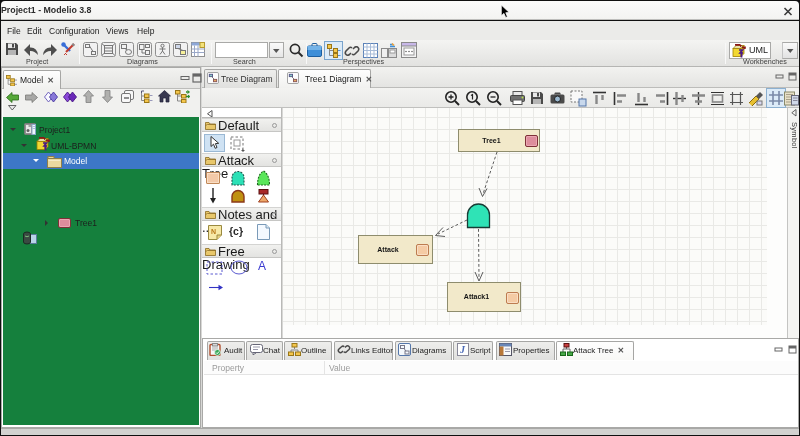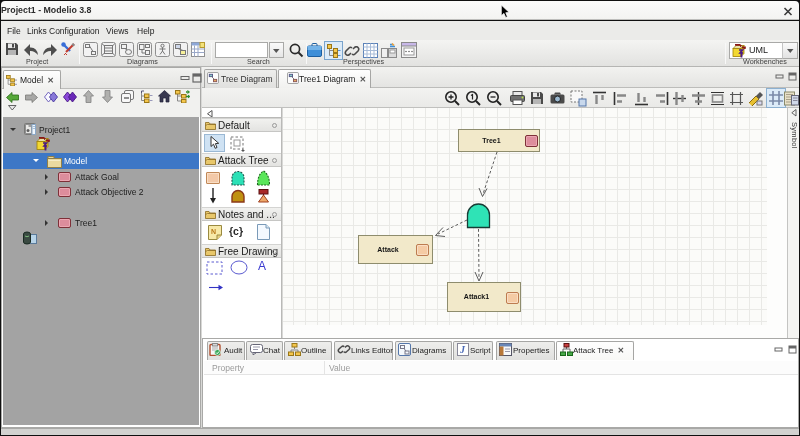--- a/index.html
+++ b/index.html
@@ -20,35 +20,35 @@
 
 #lpanel { position:absolute; left:0; top:0; width:200px; height:361px; background:#fff; border:1px solid #a9a9a7;padding-left:28px; }
 .tabrow { position:absolute; left:0; top:0; width:100%; height:21px;
   background:linear-gradient(#f2f2f0,#e4e4e2); border-bottom:1px solid #bcbcba; }
 .tab { position:absolute; top:2px; height:19px; font-size:8.5px; color:#222;
   border:1px solid #a6a6a4; border-bottom:none; border-radius:2px 2px 0 0;
   background:linear-gradient(#fefefe,#f1f1ef); line-height:18px; white-space:nowrap; }
 .tab.off { background:linear-gradient(#eeeeec,#e0e0de); color:#333; }
 .tx { margin-left:16px; }
 .xx { font-size:8px; color:#555; margin-left:4px; font-weight:bold; }
-#ltree { position:absolute; left:1px; top:49px; width:196px; height:308px; background:#a3a3a3; }
+#ltree { position:absolute; left:1px; top:49px; width:196px; height:308px; background:#15803d; }
 .trow { position:absolute; left:0; width:100%; height:16px; font-size:8.5px; color:#1d1d1d; line-height:16px; }
 .trow .lbl { position:absolute; top:0; white-space:nowrap; }
 .sel { background:#3d77c6; color:#fff; }
 .arr-c { position:absolute; top:6px; width:0; height:0; border-top:3.6px solid #333; border-left:3.2px solid transparent; border-right:3.2px solid transparent; }
 .arr-e { position:absolute; top:5px; width:0; height:0; border-left:3.8px solid #333; border-top:3.2px solid transparent; border-bottom:3.2px solid transparent; }
 .pinkic { position:absolute; top:3px; width:13px; height:10px; background:#dd8d9c; border:1px solid #7e3038; border-radius:2px; box-shadow:inset 0 0 0 1px #eba7b2; }
 
 #cpanel { position:absolute; left:201px; top:0; width:597px; height:361px; }
 #ctabrow { position:absolute; left:0; top:0; width:100%; height:21px;
   background:linear-gradient(#f2f2f0,#e4e4e2); border-bottom:1px solid #bcbcba; }
 #dtool { position:absolute; left:0; top:21px; width:100%; height:20px; background:linear-gradient(#f3f3f1,#e9e9e7); border-bottom:1px solid #c0c0be; }
 #palette { position:absolute; left:0; top:41px; width:80px; height:230px; background:#fff; border-right:1px solid #b9b9b7; }
 .phead { position:absolute; left:0; width:79px; height:14px; background:linear-gradient(#f1f1ef,#e3e3e1);
-  border-top:1px solid #d4d4d2; border-bottom:1px solid #c6c6c4; font-size:10px; color:#1a1a1a; line-height:13px; }
+  border-top:1px solid #d4d4d2; border-bottom:1px solid #c6c6c4; font-size:13px; color:#1a1a1a; line-height:13px; }
 .phead .pc { position:absolute; right:4px; top:4px; width:5px; height:5px; border:1px solid #999; border-radius:50%; }
 #canvas { position:absolute; left:81px; top:41px; width:504px; height:230px; background:#fdfdfc; }
 #grid { position:absolute; left:0; top:0; width:484px; height:217px; background:#fbfbf9;
   background-image:linear-gradient(#e9e9e6 1px, transparent 1px), linear-gradient(90deg, #e9e9e6 1px, transparent 1px);
   background-size:12px 12px; background-position:10px 9px; }
 #symstrip { position:absolute; left:585px; top:41px; width:12px; height:230px; background:#f4f4f2; border-left:1px solid #c4c4c2; }
 #symstrip .vt { position:absolute; left:1.5px; top:14px; writing-mode:vertical-rl; font-size:7.5px; color:#3a3a3a; letter-spacing:0.3px; }
 .abox { position:absolute; background:#f2e9ca; border:1px solid #8e8c6d; font-size:7px; font-weight:bold; color:#151515; text-align:center; padding-right:15px; }
 .aico { position:absolute; border-radius:2px; }
 
@@ -65,29 +65,29 @@
 <body>
   <div id="title">Project1 - Modelio 3.8</div>
   <svg class="abs" style="left:783px;top:7px" width="10" height="9" viewBox="0 0 10 9">
     <path d="M1.5,1 L8.5,8 M8.5,1 L1.5,8" stroke="#3a3a3a" stroke-width="1.6"></path>
   </svg>
   <svg class="abs" style="left:500px;top:5px" width="11" height="14" viewBox="0 0 11 15">
     <path d="M1,0 L1,11.5 L3.8,9 L5.7,13.4 L7.6,12.6 L5.8,8.3 L9.5,8 Z" fill="#000" stroke="#fff" stroke-width="0.8"></path>
   </svg>
   <div id="menu">
     <span style="left:6px">File</span>
-    <span style="left:26px">Links</span>
+    <span style="left:26px">Edit</span>
     <span style="left:48px">Configuration</span>
     <span style="left:105px">Views</span>
     <span style="left:136px">Help</span>
   </div>
   <div id="tbar">
     <span class="tlabel" style="left:25px">Project</span>
     <span class="tlabel" style="left:126px">Diagrams</span>
-    <span class="tlabel" style="left:246px">Search</span>
+    <span class="tlabel" style="left:232px">Search</span>
     <span class="tlabel" style="left:342px">Perspectives</span>
     <span class="tlabel" style="left:742px">Workbenches</span>
     <div class="tsep" style="left:78px"></div>
     <div class="tsep" style="left:210px"></div>
     <div class="tsep" style="left:305px"></div>
     <div class="tsep" style="left:724px"></div>
     <div id="tbicons">
 
       <svg class="abs" style="left:4px;top:2px" width="14" height="14" viewBox="0 0 14 14">
         <path d="M1,1 L11,1 L13,3 L13,13 L1,13 Z" fill="#4a4a4a"></path>
@@ -204,21 +204,21 @@
         <path d="M8,0 L10,1.8 L8,3.2 M13.5,2.2 L13.8,4.8 L11.5,5" fill="#8a1818" stroke="none"></path>
         <path d="M7,6 L10.5,6 L8,9 L11,9" stroke="#4a1a88" stroke-width="1.6" fill="none"></path>
         <path d="M9.5,8 L9.5,13.5" stroke="#4a1a88" stroke-width="1.8"></path>
       </svg>
     </div>
     <div class="abs" style="left:214px;top:2px;width:53px;height:16px;background:#fff;border:1px solid #a9a9a7"></div>
     <div class="abs" style="left:268px;top:2px;width:15px;height:16px;background:linear-gradient(#fafafa,#e6e6e6);border:1px solid #a9a9a7"></div>
     <svg class="abs" style="left:272px;top:9px" width="7" height="4">
       <path d="M0,0 L6.5,0 L3.25,4 Z" fill="#555"></path>
     </svg>
-    <div class="abs" style="left:728px;top:2px;width:54px;height:17px;background:#fff;border:1px solid #a9a9a7;font-size:9px;line-height:15px;padding-left:19px;color:#1a1a1a">UML</div>
+    <div class="abs" style="left:728px;top:2px;width:42px;height:17px;background:#fff;border:1px solid #a9a9a7;font-size:9px;line-height:15px;padding-left:19px;color:#1a1a1a">UML</div>
     <div class="abs" style="left:781px;top:2px;width:16px;height:17px;background:linear-gradient(#fafafa,#e2e2e2);border:1px solid #a9a9a7;border-left:1px solid #c4c4c4"></div>
     <svg class="abs" style="left:786px;top:9px" width="7" height="4">
       <path d="M0,0 L6.5,0 L3.25,4 Z" fill="#555"></path>
     </svg>
   </div>
   <div id="main">
     <div id="lpanel">
       <div class="tabrow">
         <div class="tab" style="left:1px;width:58px"><span class="tx">Model</span><span class="xx">✕</span></div>
         <svg class="abs" style="left:4px;top:7px" width="11" height="11" viewBox="0 0 13 13">
@@ -283,33 +283,27 @@
         </svg>
       </div>
       <svg class="abs" style="left:6px;top:37px" width="9" height="6">
         <path d="M0.5,0.5 L8,0.5 L4.25,5 Z" fill="#e8e8e8" stroke="#555" stroke-width="0.9"></path>
       </svg>
       <div id="ltree">
         <div class="trow" style="top:5px">
           <div class="arr-c" style="left:7px"></div>
           <span class="lbl" style="left:36px">Project1</span>
         </div>
+        <div class="trow" style="top:20.5px">
+          <div class="arr-c" style="left:18px"></div>
+          <span class="lbl" style="left:48px">UML-BPMN</span>
+        </div>
         <div class="trow sel" style="top:36px">
           <div class="arr-c" style="left:30px;border-top-color:#fff"></div>
           <span class="lbl" style="left:61px">Model</span>
-        </div>
-        <div class="trow" style="top:51.5px">
-          <div class="arr-e" style="left:42px"></div>
-          <div class="pinkic" style="left:55px"></div>
-          <span class="lbl" style="left:72px">Attack Goal</span>
-        </div>
-        <div class="trow" style="top:67px">
-          <div class="arr-e" style="left:42px"></div>
-          <div class="pinkic" style="left:55px"></div>
-          <span class="lbl" style="left:72px">Attack Objective 2</span>
         </div>
         <div class="trow" style="top:98px">
           <div class="arr-e" style="left:42px"></div>
           <div class="pinkic" style="left:55px"></div>
           <span class="lbl" style="left:72px">Tree1</span>
         </div>
         <div id="treeicons">
 
           <svg class="abs" style="left:21px;top:6px" width="12" height="12" viewBox="0 0 12 12">
             <rect x="0.5" y="0.5" width="11" height="11" rx="1" fill="#b8b8b6" stroke="#787876"></rect>
@@ -341,21 +335,21 @@
             <ellipse cx="4" cy="3" rx="3.5" ry="2" fill="#3a4a42" stroke="#1a2a22"></ellipse>
             <path d="M0.5,3 L0.5,11 Q0.5,13 4,13 Q7.5,13 7.5,11 L7.5,3" fill="#3a4a42" stroke="#1a2a22"></path>
             <path d="M2,5 Q4,6.5 6,5" stroke="#7ab87a" fill="none"></path>
           </svg>
         </div>
       </div>
     </div>
     <div id="cpanel">
       <div id="ctabrow">
         <div class="tab off" style="left:2px;width:73px"><span class="tx">Tree Diagram</span></div>
-        <div class="tab" style="left:76px;width:93px"><span class="tx" style="margin-left:20px">Tree1 Diagram</span><span class="xx">✕</span></div>
+        <div class="tab" style="left:76px;width:93px"><span class="tx" style="margin-left:26px">Tree1 Diagram</span><span class="xx">✕</span></div>
         <svg class="abs" style="left:5px;top:5px" width="12" height="12" viewBox="0 0 13 13">
           <rect x="0.5" y="0.5" width="12" height="12" rx="1.5" fill="#fdfdfd" stroke="#999"></rect>
           <rect x="2.5" y="2.5" width="3.5" height="2.5" fill="#8ad0c8" stroke="#558"></rect>
           <rect x="7" y="8" width="3.5" height="2.5" fill="#e8a860" stroke="#855"></rect>
           <path d="M5,5 L8,8" stroke="#777"></path>
         </svg>
         <svg class="abs" style="left:85px;top:5px" width="12" height="12" viewBox="0 0 13 13">
           <rect x="0.5" y="0.5" width="12" height="12" rx="1.5" fill="#fdfdfd" stroke="#999"></rect>
           <rect x="2.5" y="2.5" width="3.5" height="2.5" fill="#8ad0c8" stroke="#558"></rect>
           <rect x="7" y="8" width="3.5" height="2.5" fill="#e8a860" stroke="#855"></rect>

